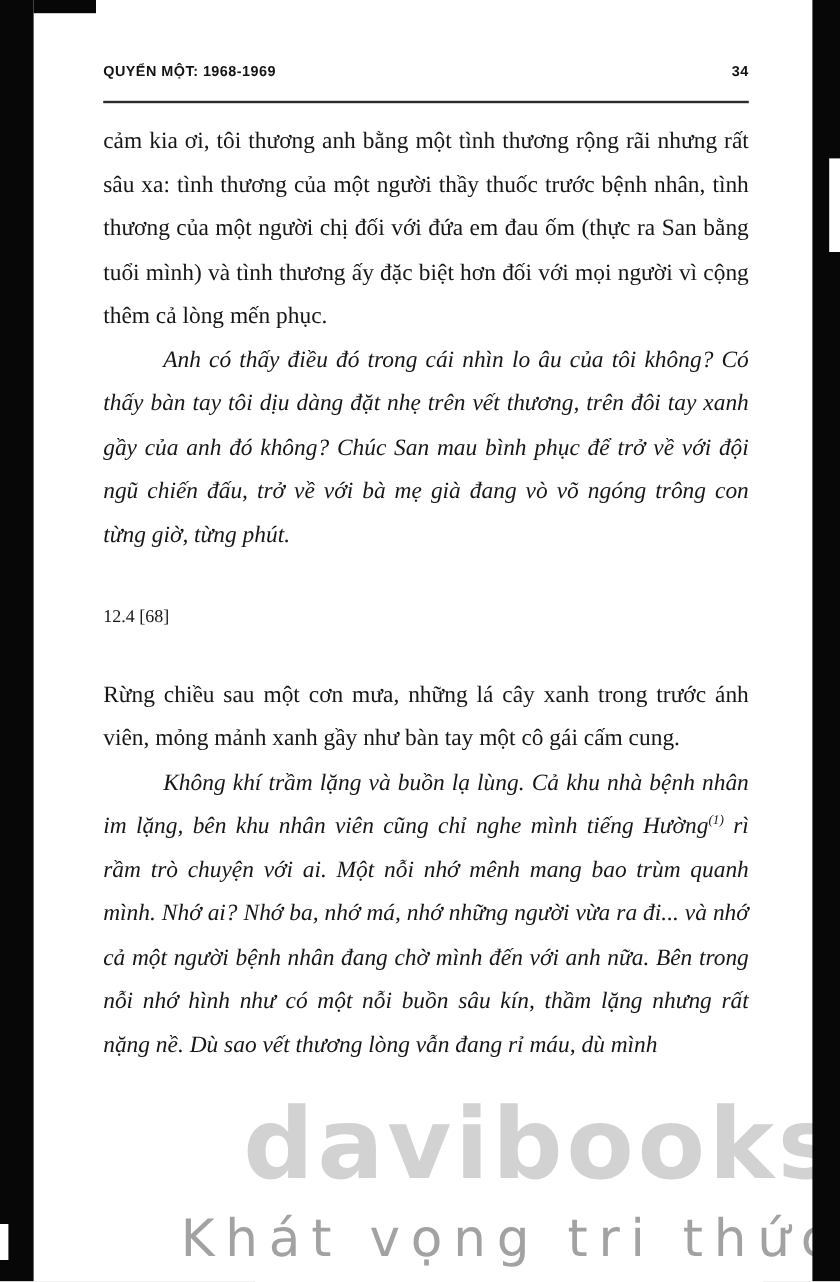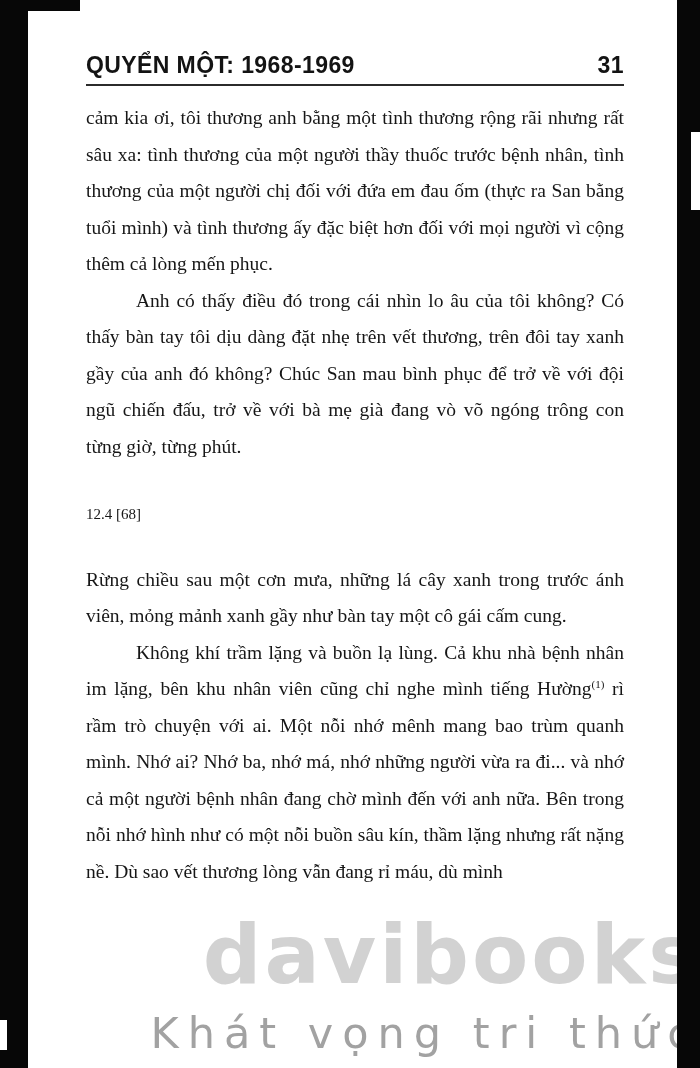--- a/index.html
+++ b/index.html
@@ -14,32 +14,32 @@
   .corner-mark{position:absolute;left:28px;top:0;width:52px;height:11px;background:#070707;z-index:10;}
   .edge-notch{position:absolute;background:#ffffff;z-index:11;}
   .notch-r1{right:0;top:132px;width:9px;height:78px;}
   .notch-l1{left:0;top:1020px;width:7px;height:30px;}
 
   
   .page-header{
     position:absolute;left:86px;right:76px;top:52px;
     display:flex;justify-content:space-between;align-items:baseline;
     font-family:"Liberation Sans",sans-serif;font-weight:bold;
-    font-size:23px;color:#131313;letter-spacing:0.4px;gap:16px;
+    font-size:12px;color:#131313;letter-spacing:0.4px;gap:16px;
   }
   .header-rule{position:absolute;left:86px;right:76px;top:84px;height:2px;background:#2b2b2b;}
 
   
   .page-body{
     position:absolute;left:86px;right:76px;top:100px;
     font-size:19.5px;line-height:36.5px;color:#161616;
     text-align:justify;z-index:1;
   }
   .page-body p{margin:0;}
-  .page-body p.indent{text-indent:50px;}
+  .page-body p.indent{text-indent:50px;font-style:italic;}
   .section-heading{
     font-size:15px;font-weight:normal;margin:31px 0 29px 0;
     text-align:left;color:#161616;
   }
   sup.fn-marker{font-size:11px;line-height:0;vertical-align:super;}
 
   
   .page-footer{position:absolute;left:86px;right:76px;top:970px;z-index:2;}
   .footnote-rule{width:175px;height:1px;background:#555;margin-bottom:7px;}
   .footnote{margin:0;font-size:14.5px;line-height:20px;color:#1c1c1c;text-align:left;}
@@ -64,21 +64,21 @@
 <div class="scan">
 
   <div class="edge edge-left"></div>
   <div class="edge edge-right"></div>
   <div class="corner-mark"></div>
   <div class="edge-notch notch-r1"></div>
   <div class="edge-notch notch-l1"></div>
 
   <header class="page-header">
     <span>QUYỂN MỘT: 1968-1969</span>
-    <span>31</span>
+    <span>34</span>
   </header>
   <div class="header-rule"></div>
 
   <main class="page-body">
     <p>cảm kia ơi, tôi thương anh bằng một tình thương rộng rãi nhưng rất sâu xa: tình thương của một người thầy thuốc trước bệnh nhân, tình thương của một người chị đối với đứa em đau ốm (thực ra San bằng tuổi mình) và tình thương ấy đặc biệt hơn đối với mọi người vì cộng thêm cả lòng mến phục.</p>
     <p class="indent">Anh có thấy điều đó trong cái nhìn lo âu của tôi không? Có thấy bàn tay tôi dịu dàng đặt nhẹ trên vết thương, trên đôi tay xanh gầy của anh đó không? Chúc San mau bình phục để trở về với đội ngũ chiến đấu, trở về với bà mẹ già đang vò võ ngóng trông con từng giờ, từng phút.</p>
     <h2 class="section-heading">12.4 [68]</h2>
     <p>Rừng chiều sau một cơn mưa, những lá cây xanh trong trước ánh viên, mỏng mảnh xanh gầy như bàn tay một cô gái cấm cung.</p>
     <p class="indent"><span>Không khí trầm lặng và buồn lạ lùng. Cả khu nhà bệnh nhân im lặng, bên khu nhân viên cũng chỉ nghe mình tiếng Hường</span><sup class="fn-marker">(1)</sup><span> rì rầm trò chuyện với ai. Một nỗi nhớ mênh mang bao trùm quanh mình. Nhớ ai? Nhớ ba, nhớ má, nhớ những người vừa ra đi... và nhớ cả một người bệnh nhân đang chờ mình đến với anh nữa. Bên trong nỗi nhớ hình như có một nỗi buồn sâu kín, thầm lặng nhưng rất nặng nề. Dù sao vết thương lòng vẫn đang rỉ máu, dù mình</span></p>
   </main>

